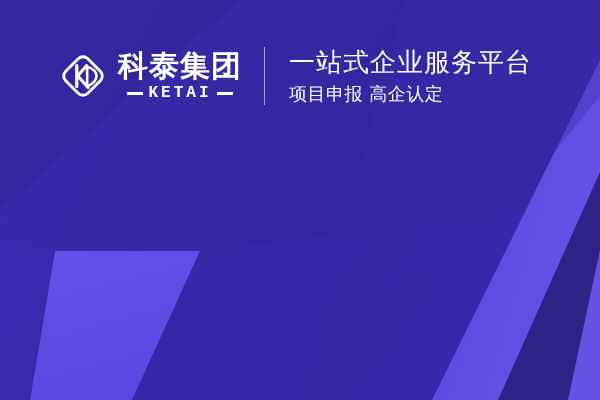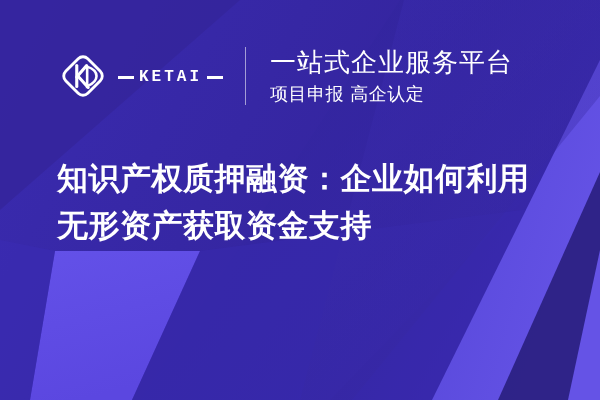--- a/index.html
+++ b/index.html
@@ -189,34 +189,31 @@
         <rect x="20" y="20" width="60" height="60" rx="13" ry="13" transform="rotate(45 50 50)" fill="none" stroke="#ffffff" stroke-width="5.5"></rect>
 
         <path d="M38 30 L38 70" fill="none" stroke="#ffffff" stroke-width="6" stroke-linecap="round"></path>
         <path d="M38 52 L57 30" fill="none" stroke="#ffffff" stroke-width="6" stroke-linecap="round"></path>
         <path d="M40 50 L60 72" fill="none" stroke="#ffffff" stroke-width="6" stroke-linecap="round"></path>
 
         <path d="M58 32 L58 70 Q76 62 76 50 Q76 38 58 32 Z" fill="none" stroke="#ffffff" stroke-width="5"></path>
       </svg>
 
       <div class="logo-words">
+        <div class="logo-cn">科泰集团</div>
         <div class="logo-en-row">
           <span class="logo-dash"></span>
           <span class="logo-en">KETAI</span>
           <span class="logo-dash"></span>
         </div>
       </div>
     </div>
 
     <div class="divider"></div>
 
     <div class="tagline">
       <div class="tagline-main">一站式企业服务平台</div>
       <div class="tagline-sub">项目申报 高企认定</div>
     </div>
   </div>
 
-  <div class="headline">
-    <div class="headline-line">知识产权质押融资：企业如何利用</div>
-    <div class="headline-line">无形资产获取资金支持</div>
-  </div>
 
 </div>
 
 </body></html>

